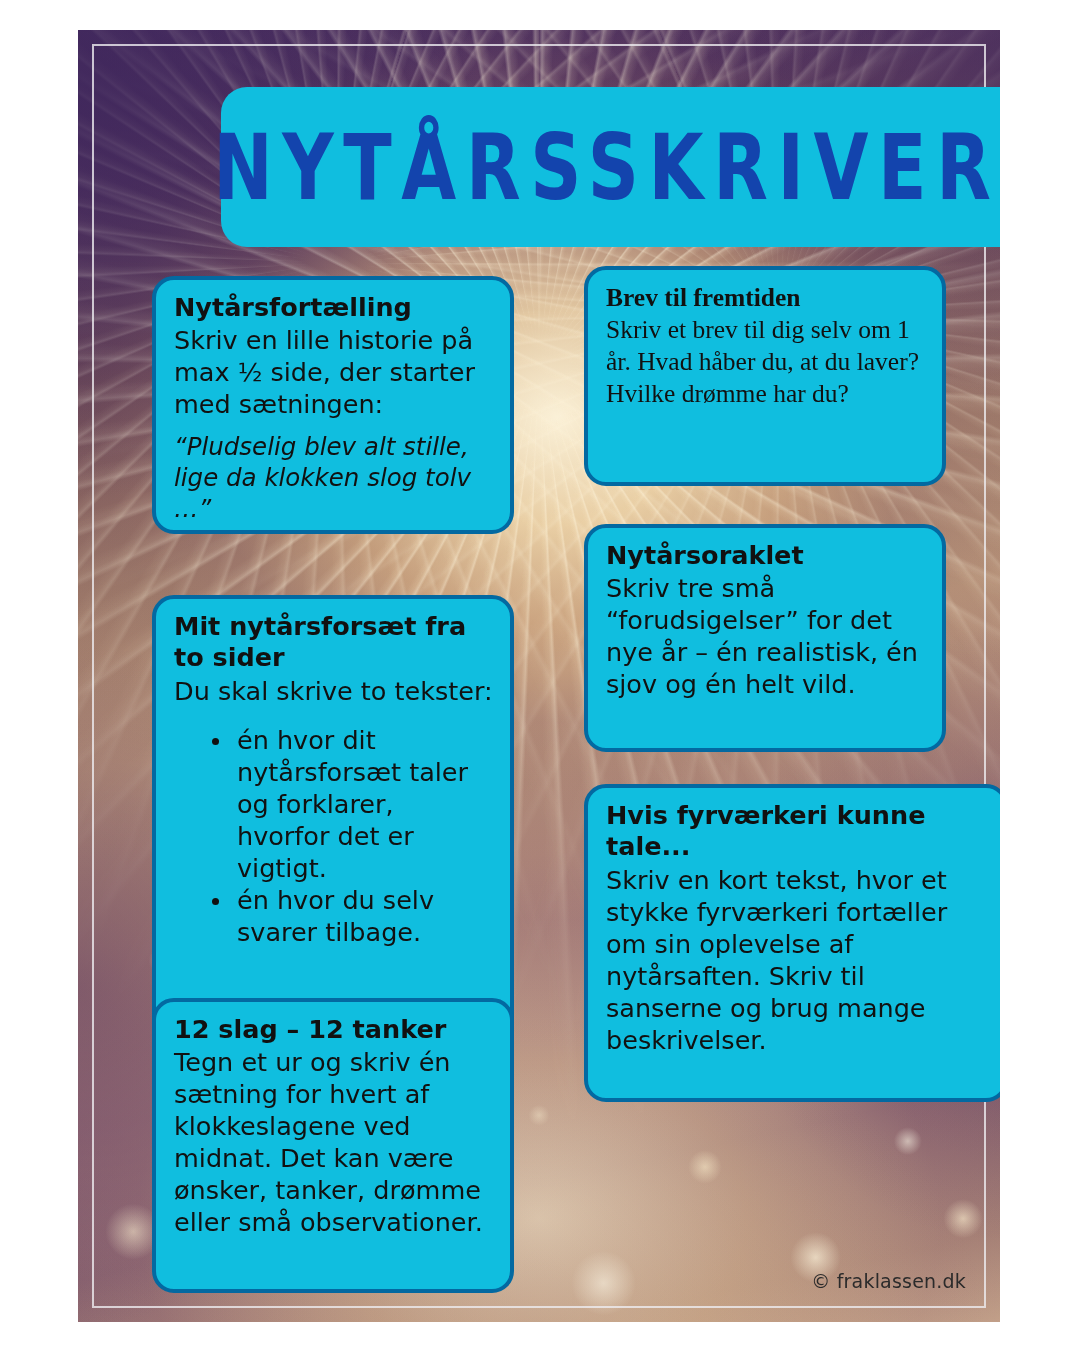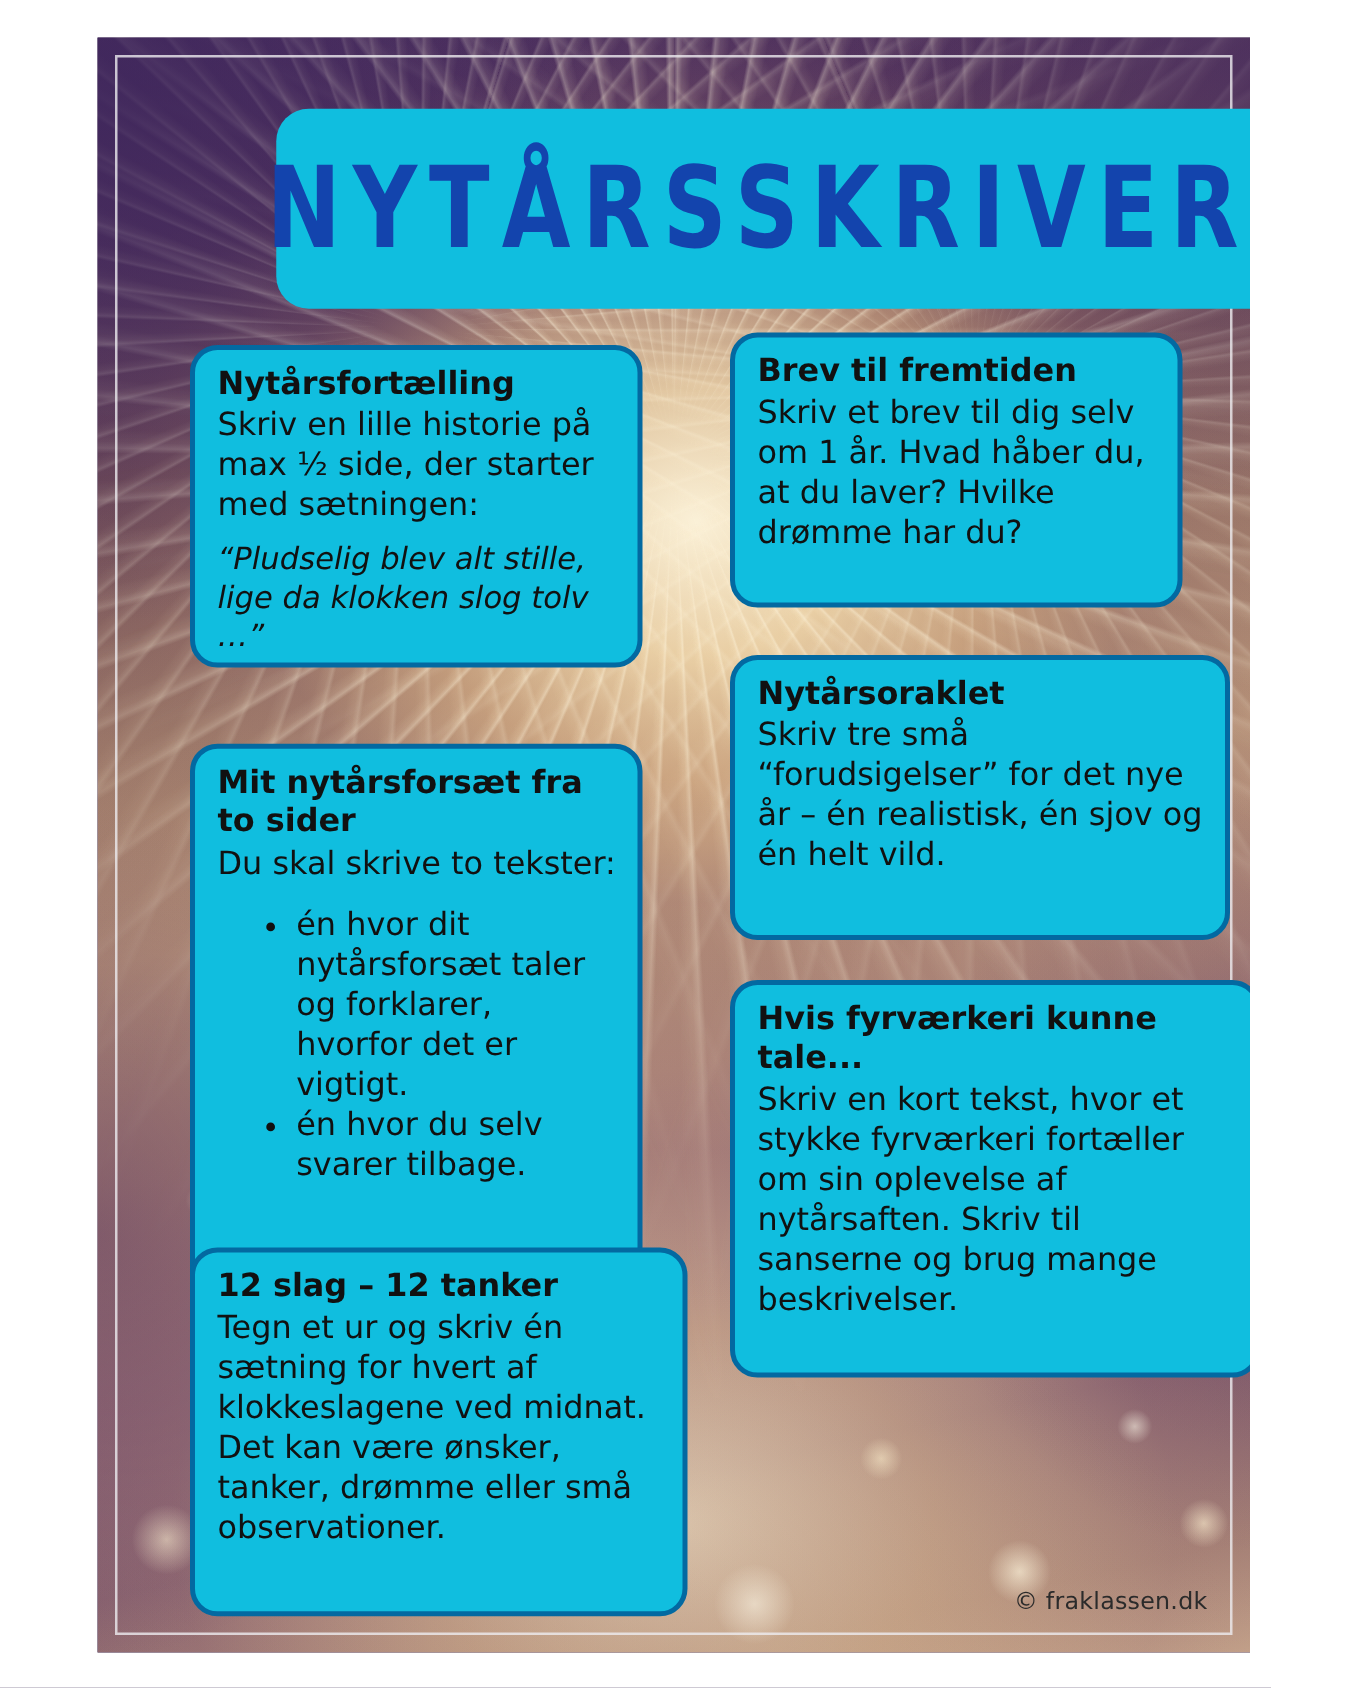--- a/index.html
+++ b/index.html
@@ -205,23 +205,23 @@
     margin: 0;
     padding-left: 4px;
   }
   .card ul li::marker {
     font-size: 23px;
   }
 
   
   #card-fortaelling { left: 74px;  top: 246px; width: 362px; height: 258px; }
   #card-forsaet     { left: 74px;  top: 565px; width: 362px; height: 476px; }
-  #card-12slag      { left: 74px;  top: 968px; width: 398px; height: 295px; }
-  #card-brev        { left: 506px; top: 236px; width: 362px; height: 220px; }
-  #card-orakel      { left: 506px; top: 494px; width: 400px; height: 228px; }
+  #card-12slag      { left: 74px;  top: 968px; width: 362px; height: 295px; }
+  #card-brev        { left: 506px; top: 236px; width: 362px; height: 220px; font-family: Liberation Serif, serif; }
+  #card-orakel      { left: 506px; top: 494px; width: 362px; height: 228px; }
   #card-fyrvaerkeri { left: 506px; top: 754px; width: 424px; height: 318px; }
 
   
   .credit {
     position: absolute;
     right: 34px;
     bottom: 30px;
     font-family: "DejaVu Sans", sans-serif;
     font-size: 19px;
     color: #2b2b2b;

